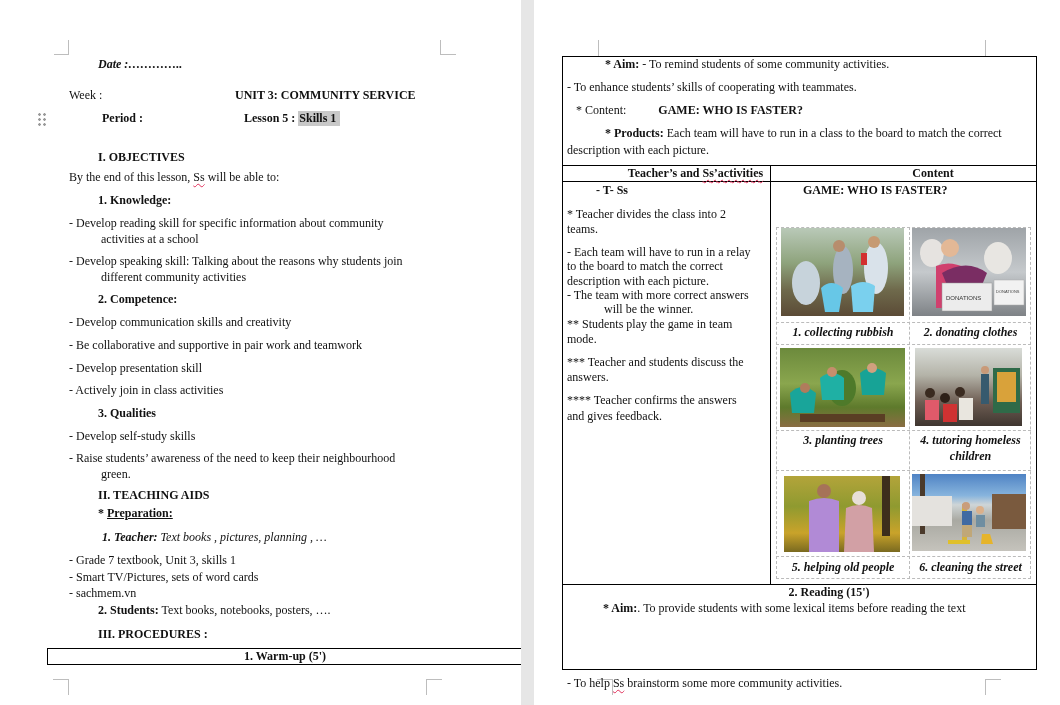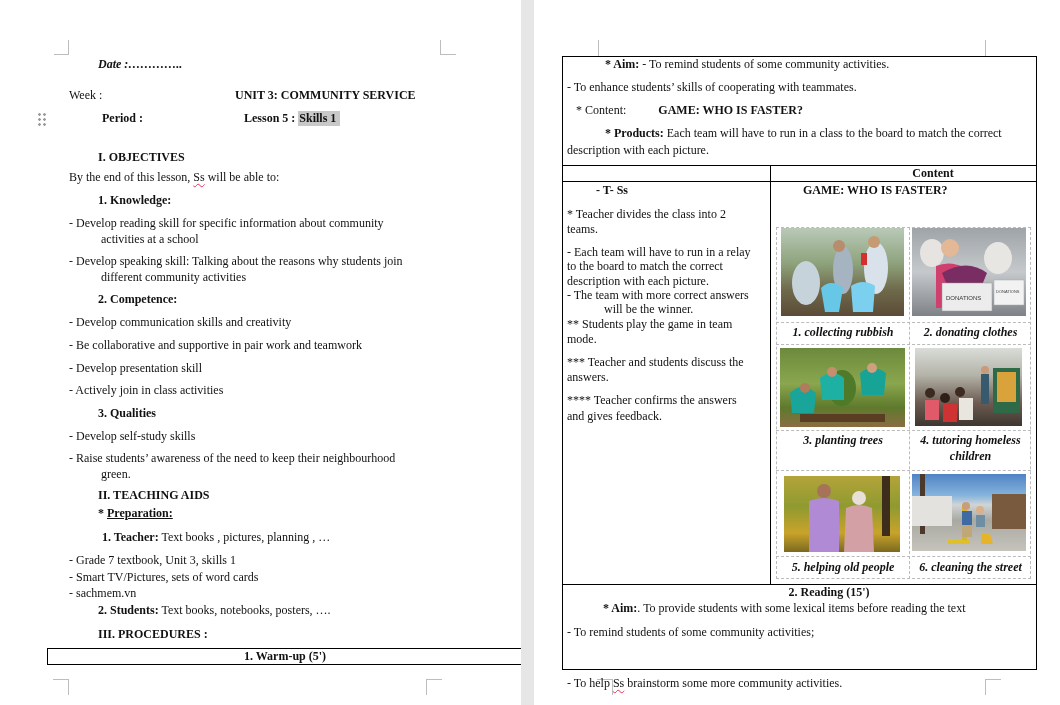--- a/index.html
+++ b/index.html
@@ -65,21 +65,21 @@
 
   <div class="abs b" style="left:69px;top:406px;">3. Qualities</div>
   <div class="abs" style="left:69px;top:429px;">- Develop self-study skills</div>
   <div class="abs" style="left:69px;top:451px;">- Raise students’ awareness of the need to keep their neighbourhood</div>
   <div class="abs" style="left:101px;top:467px;">green.</div>
 
   <div class="abs b" style="left:69px;top:488px;">II.  TEACHING AIDS</div>
   <div class="abs b" style="left:69px;top:506px;">
     <span>* </span><span class="u">Preparation:</span>
   </div>
-  <div class="abs" style="left:73px;top:530px;">
+  <div class="abs" style="left:73px;top:530px;font-style:italic;">
     <span class="b">1. Teacher:</span><span> Text books , pictures,  planning , …</span>
   </div>
   <div class="abs" style="left:69px;top:553px;">- Grade 7 textbook, Unit 3, skills 1</div>
   <div class="abs" style="left:69px;top:570px;">- Smart TV/Pictures, sets of word cards</div>
   <div class="abs" style="left:69px;top:586px;">- sachmem.vn</div>
   <div class="abs" style="left:69px;top:603px;">
     <span class="b">2. Students:</span><span> Text books, notebooks, posters, ….</span>
   </div>
 
   <div class="abs b" style="left:69px;top:627px;">III. PROCEDURES :</div>
@@ -103,20 +103,23 @@
   </div>
   <div class="abs" style="left:33px;top:80px;">- To enhance students’  skills of cooperating with teammates.</div>
   <div class="abs" style="left:42px;top:103px;">
     <span>* Content:  </span><span class="b">GAME: WHO IS FASTER?</span>
   </div>
   <div class="abs" style="left:42px;top:126px;width:456px;">
     <span class="b">* Products:</span><span> Each team will  have to run in  a class to the board to match the correct</span>
   </div>
   <div class="abs" style="left:33px;top:143px;">description with each picture.</div>
 
+  <div class="abs b center" style="left:29px;top:166px;width:207px;">
+    <span>Teacher’s and </span><span class="squiggle">Ss’activities</span>
+  </div>
   <div class="abs b center" style="left:237px;top:166px;width:266px;">Content</div>
 
   <div class="abs b" style="left:33px;top:183px;">- T- Ss</div>
   <div class="abs" style="left:33px;top:207px;">* Teacher divides the class into 2</div>
   <div class="abs" style="left:33px;top:222px;">teams.</div>
   <div class="abs" style="left:33px;top:245px;">- Each team will have to run in a relay</div>
   <div class="abs" style="left:33px;top:259px;">to the board to match the correct</div>
   <div class="abs" style="left:33px;top:274px;">description with each picture.</div>
   <div class="abs" style="left:33px;top:288px;">- The team with more correct answers</div>
   <div class="abs" style="left:33px;top:302px;margin-left:37px;">will  be the winner.</div>
@@ -224,17 +227,16 @@
       <path d="M70 60 l8 0 l3 10 l-12 0z" fill="#e6b42a"></path>
     </svg>
   </div>
   <div class="cap" style="left:243px;top:560px;width:132px;">5. helping old people</div>
   <div class="cap" style="left:376px;top:560px;width:121px;">6. cleaning the street</div>
 
   <div class="abs b center" style="left:29px;top:585px;width:474px;">2. Reading (15')</div>
   <div class="abs" style="left:40px;top:601px;">
     <span class="b">* Aim:</span><span>. To provide students with some lexical items before reading the text</span>
   </div>
-  <div class="abs" style="left:33px;top:625px;">- To remind students of some community activities;</div>
   <div class="abs" style="left:33px;top:648px;margin-top:28px;">
     <span>- To help </span><span class="squiggle">Ss</span><span> brainstorm some more community activities.</span>
   </div>
 </div>
 
 </body></html>

